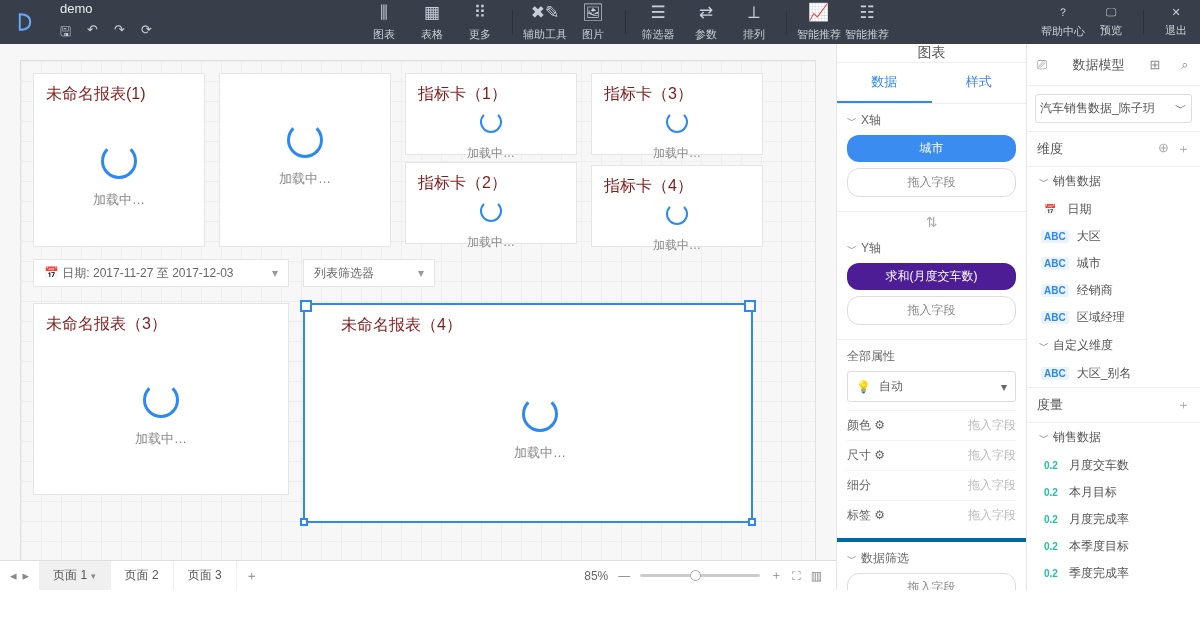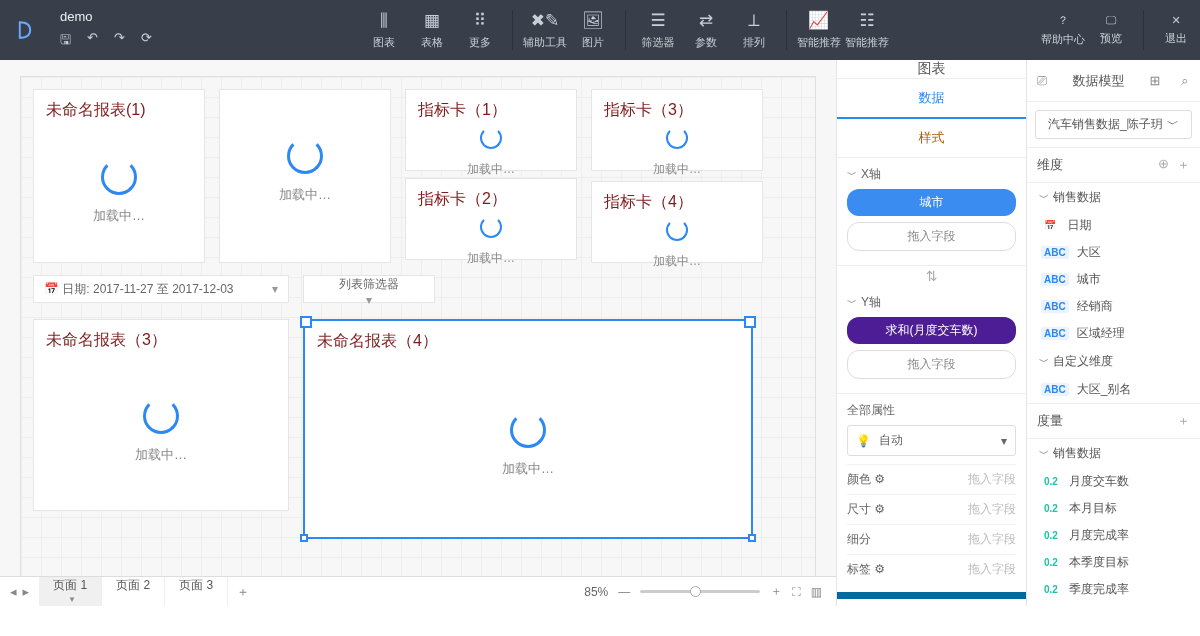--- a/index.html
+++ b/index.html
@@ -1,19 +1,19 @@
 <!DOCTYPE html>
 <html><head>
 <meta charset="utf-8">
 <style>
 * { margin: 0; padding: 0; box-sizing: border-box; font-family: -apple-system, "Helvetica Neue", Arial, sans-serif; }
 body { width: 1200px; height: 636px; overflow: hidden; background: #fff; color: #333; font-size: 13px; }
 
 
-.topbar { height: 60px; background: #393f4a; color: #c9cfd8; display: flex; align-items: stretch; }
+.topbar { height: 44px; background: #393f4a; color: #c9cfd8; display: flex; align-items: stretch; }
 .topbar .brand { width: 50px; display: flex; align-items: center; justify-content: center; }
 .topbar .brand svg { width: 26px; height: 26px; stroke: #68a8ff; fill: none; stroke-width: 3; }
 .topbar .title-area { display: flex; flex-direction: column; justify-content: center; padding-left: 10px; width: 310px; }
 .topbar .title { color: #eaeef4; font-size: 13px; margin-bottom: 6px; }
 .topbar .title-actions { display: flex; gap: 16px; color: #c9cfd8; }
 .topbar .title-actions span { cursor: pointer; }
 .topbar .tool-group { display: flex; }
 .topbar .tool { width: 48px; display: flex; flex-direction: column; align-items: center; justify-content: center; font-size: 11px; gap: 4px; cursor: pointer; }
 .topbar .tool .glyph { font-size: 17px; height: 20px; display: flex; align-items: center; }
 .topbar .sep { width: 1px; background: #2c313a; margin: 10px 8px; }
@@ -35,74 +35,74 @@
 
 .card.big { width: 172px; height: 174px; }
 .card.small { width: 172px; height: 82px; }
 .card.small .spinner { width: 22px; height: 22px; border-width: 2.5px; margin-top: -4px; }
 .card.small .loading { padding-bottom: 6px; font-size: 12px; }
 
 .filter-row { display: flex; gap: 14px; margin-bottom: 16px; }
 .filter { background: #fff; border: 1px solid #e5e5e5; height: 28px; display: flex; align-items: center; justify-content: space-between; padding: 0 10px; font-size: 12px; color: #666; }
 .filter .fcaret { color: #999; }
 .filter.w1 { width: 256px; }
-.filter.w2 { width: 132px; flex-direction: column; }
+.filter.w2 { width: 132px; }
 
 .card.wide1 { width: 256px; height: 192px; }
 .card.wide2 { width: 450px; height: 220px; position: relative; }
-.selected { border: 2px solid #2c88f2; }
+.selected { border: 2px solid #2c88f2; padding-left: 24px; }
 .selected::before, .selected::after, .selected .h1, .selected .h2 { content: ""; position: absolute; width: 8px; height: 8px; background: #fff; border: 2px solid #2c88f2; }
 .selected::before { top: -5px; left: -5px; }
 .selected::after { top: -5px; right: -5px; }
 .selected .h1 { bottom: -5px; left: -5px; }
 .selected .h2 { bottom: -5px; right: -5px; }
 
 
 .bottombar { height: 30px; background: #fff; border-top: 1px solid #ddd; display: flex; align-items: center; }
 .bb-nav { display: flex; align-items: center; padding: 0 10px; gap: 6px; color: #888; }
 .bb-nav span { cursor: pointer; font-size: 13px; }
 .bb-tabs { display: flex; height: 100%; }
-.bb-tab { padding: 0 14px; display: flex; align-items: center; font-size: 12px; color: #555; cursor: pointer; border-right: 1px solid #eee; position: relative; flex-direction: column; }
+.bb-tab { padding: 0 14px; display: flex; align-items: center; font-size: 12px; color: #555; cursor: pointer; border-right: 1px solid #eee; position: relative; }
 .bb-tab.active { background: #f0f0f0; }
 .bb-tab .caret { margin-left: 4px; font-size: 9px; color: #888; }
 .bb-add { width: 30px; display: flex; align-items: center; justify-content: center; color: #888; cursor: pointer; }
 .bb-spacer { flex: 1; }
 .bb-zoom { display: flex; align-items: center; gap: 10px; padding-right: 14px; font-size: 12px; color: #666; justify-content: center; }
 .zoom-track { width: 120px; height: 3px; background: #ccc; position: relative; border-radius: 2px; }
 .zoom-thumb { position: absolute; top: -4px; left: 50px; width: 11px; height: 11px; background: #fff; border: 1px solid #aaa; border-radius: 50%; }
 .bb-ico { cursor: pointer; color: #888; }
 
 
 .panel { width: 190px; border-left: 1px solid #e5e5e5; background: #fff; display: flex; flex-direction: column; overflow: hidden; }
 .panel2 { width: 174px; border-left: 1px solid #e5e5e5; background: #fff; display: flex; flex-direction: column; overflow: hidden; }
 .p-title { height: 42px; display: flex; align-items: center; justify-content: center; border-bottom: 1px solid #eee; font-size: 14px; color: #555; }
-.p-tabs { display: flex; border-bottom: 1px solid #eee; flex-direction: column; }
-.p-tab { flex: 1; text-align: center; padding: 10px 0; font-size: 13px; color: #a16207; cursor: pointer; }
+.p-tabs { display: flex; border-bottom: 1px solid #eee; }
+.p-tab { flex: 1; text-align: center; padding: 10px 0; font-size: 13px; color: #3b82f6; cursor: pointer; }
 .p-tab.active { color: #2c88f2; border-bottom: 2px solid #2c88f2; }
 
 .p-section { border-bottom: 1px solid #eee; padding: 8px 10px; }
 .p-sec-head { display: flex; align-items: center; font-size: 12px; color: #666; margin-bottom: 6px; }
 .p-sec-head .chev { margin-right: 4px; font-size: 10px; }
 .pill { border-radius: 12px; padding: 5px 0; text-align: center; font-size: 12px; margin-bottom: 6px; }
 .pill.blue { background: #3a8cf0; color: #fff; }
 .pill.teal { background: #4c1d95; color: #fff; }
 .pill.outline { border: 1px solid #ddd; color: #888; background: #fff; }
 .swap-ico { text-align: center; color: #aaa; font-size: 14px; padding: 2px 0; }
 
-.p-attr { padding: 8px 10px; border-bottom: 7px solid #0369a1; }
+.p-attr { padding: 8px 10px; border-bottom: 4px solid #0369a1; }
 .attr-select { border: 1px solid #ddd; border-radius: 3px; padding: 6px 8px; display: flex; align-items: center; justify-content: space-between; font-size: 12px; color: #666; margin-bottom: 8px; }
 .attr-select .bulb { color: #2c88f2; }
 .attr-row { display: flex; justify-content: space-between; padding: 6px 0; font-size: 12px; color: #666; border-top: 1px solid #f2f2f2; }
 .attr-row .hint { color: #bbb; }
 
 
 .p2-head { height: 42px; display: flex; align-items: center; border-bottom: 1px solid #eee; }
 .p2-ico { width: 30px; text-align: center; color: #888; }
 .p2-title { flex: 1; text-align: center; font-size: 13px; color: #555; }
-.p2-select { margin: 8px; border: 1px solid #ddd; border-radius: 3px; padding: 5px 12px; font-size: 12px; color: #555; display: flex; justify-content: space-between; align-items: center; }
+.p2-select { margin: 8px; border: 1px solid #ddd; border-radius: 3px; padding: 5px 4px; font-size: 12px; color: #555; display: flex; justify-content: space-between; align-items: center; }
 .p2-grouphead { display: flex; justify-content: space-between; align-items: center; padding: 8px 10px; font-size: 13px; color: #555; border-top: 1px solid #eee; border-bottom: 1px solid #eee; }
 .p2-grouphead .adds { display: flex; gap: 8px; color: #aaa; }
 .p2-subhead { display: flex; align-items: center; padding: 6px 12px; font-size: 12px; color: #555; }
 .p2-subhead .chev { margin-right: 4px; font-size: 10px; }
 .p2-field { display: flex; align-items: center; padding: 5px 14px; font-size: 12px; color: #555; gap: 8px; }
 .ftype { font-size: 10px; padding: 1px 3px; border-radius: 2px; }
 .ftype.abc { color: #2c88f2; background: #eaf3ff; font-weight: bold; }
 .ftype.cal { color: #2c88f2; }
 .ftype.num { color: #1fc1a6; font-weight: bold; }
 .p2-scroll { overflow-y: auto; flex: 1; }

